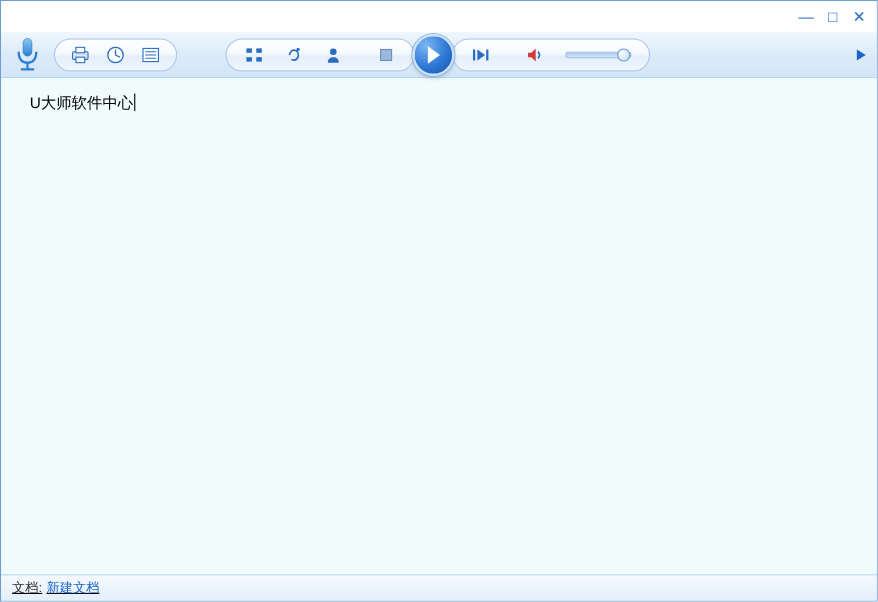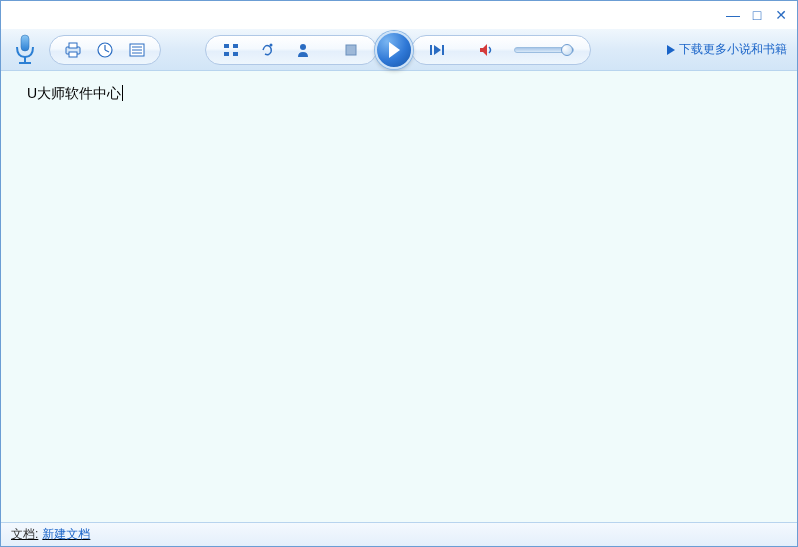--- a/index.html
+++ b/index.html
@@ -279,21 +279,20 @@
           </svg>
         </div>
         <div class="vol-slider">
           <div class="vol-thumb"></div>
         </div>
       </div>
     </div>
 
     <div class="download-link">
       <div class="tri"></div>
-      <span>下载更多小说和书籍</span>
     </div>
   </div>
 
   <div class="content">
     <span class="text-line">U大师软件中心</span><span class="cursor-caret"></span>
   </div>
 
   <div class="statusbar">
     <span class="status-label">文档:</span>
     <span class="status-value">新建文档</span>

